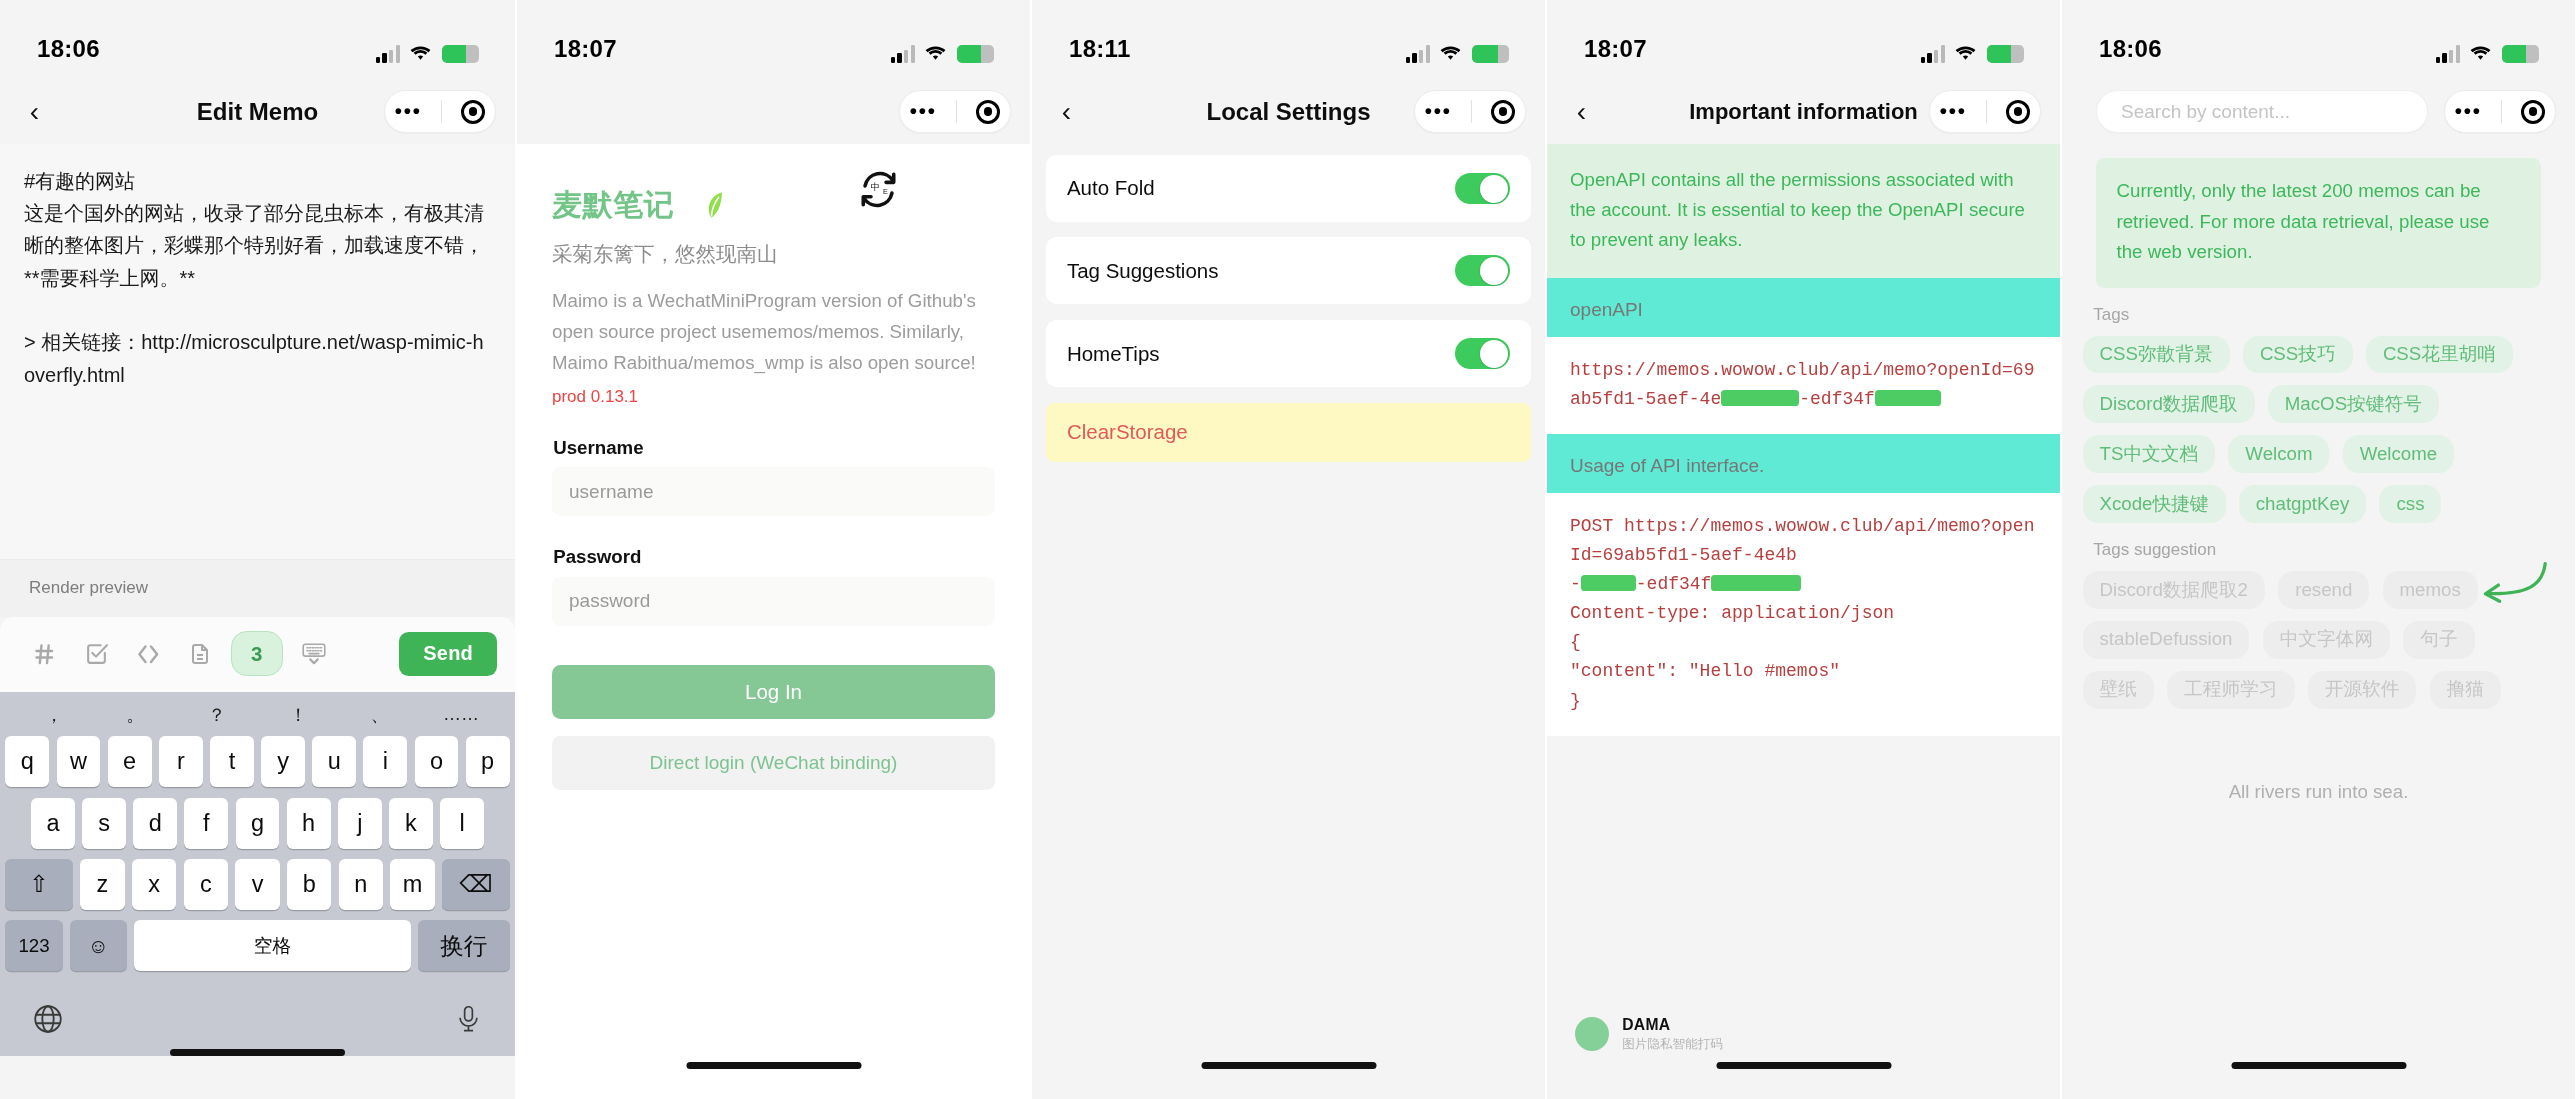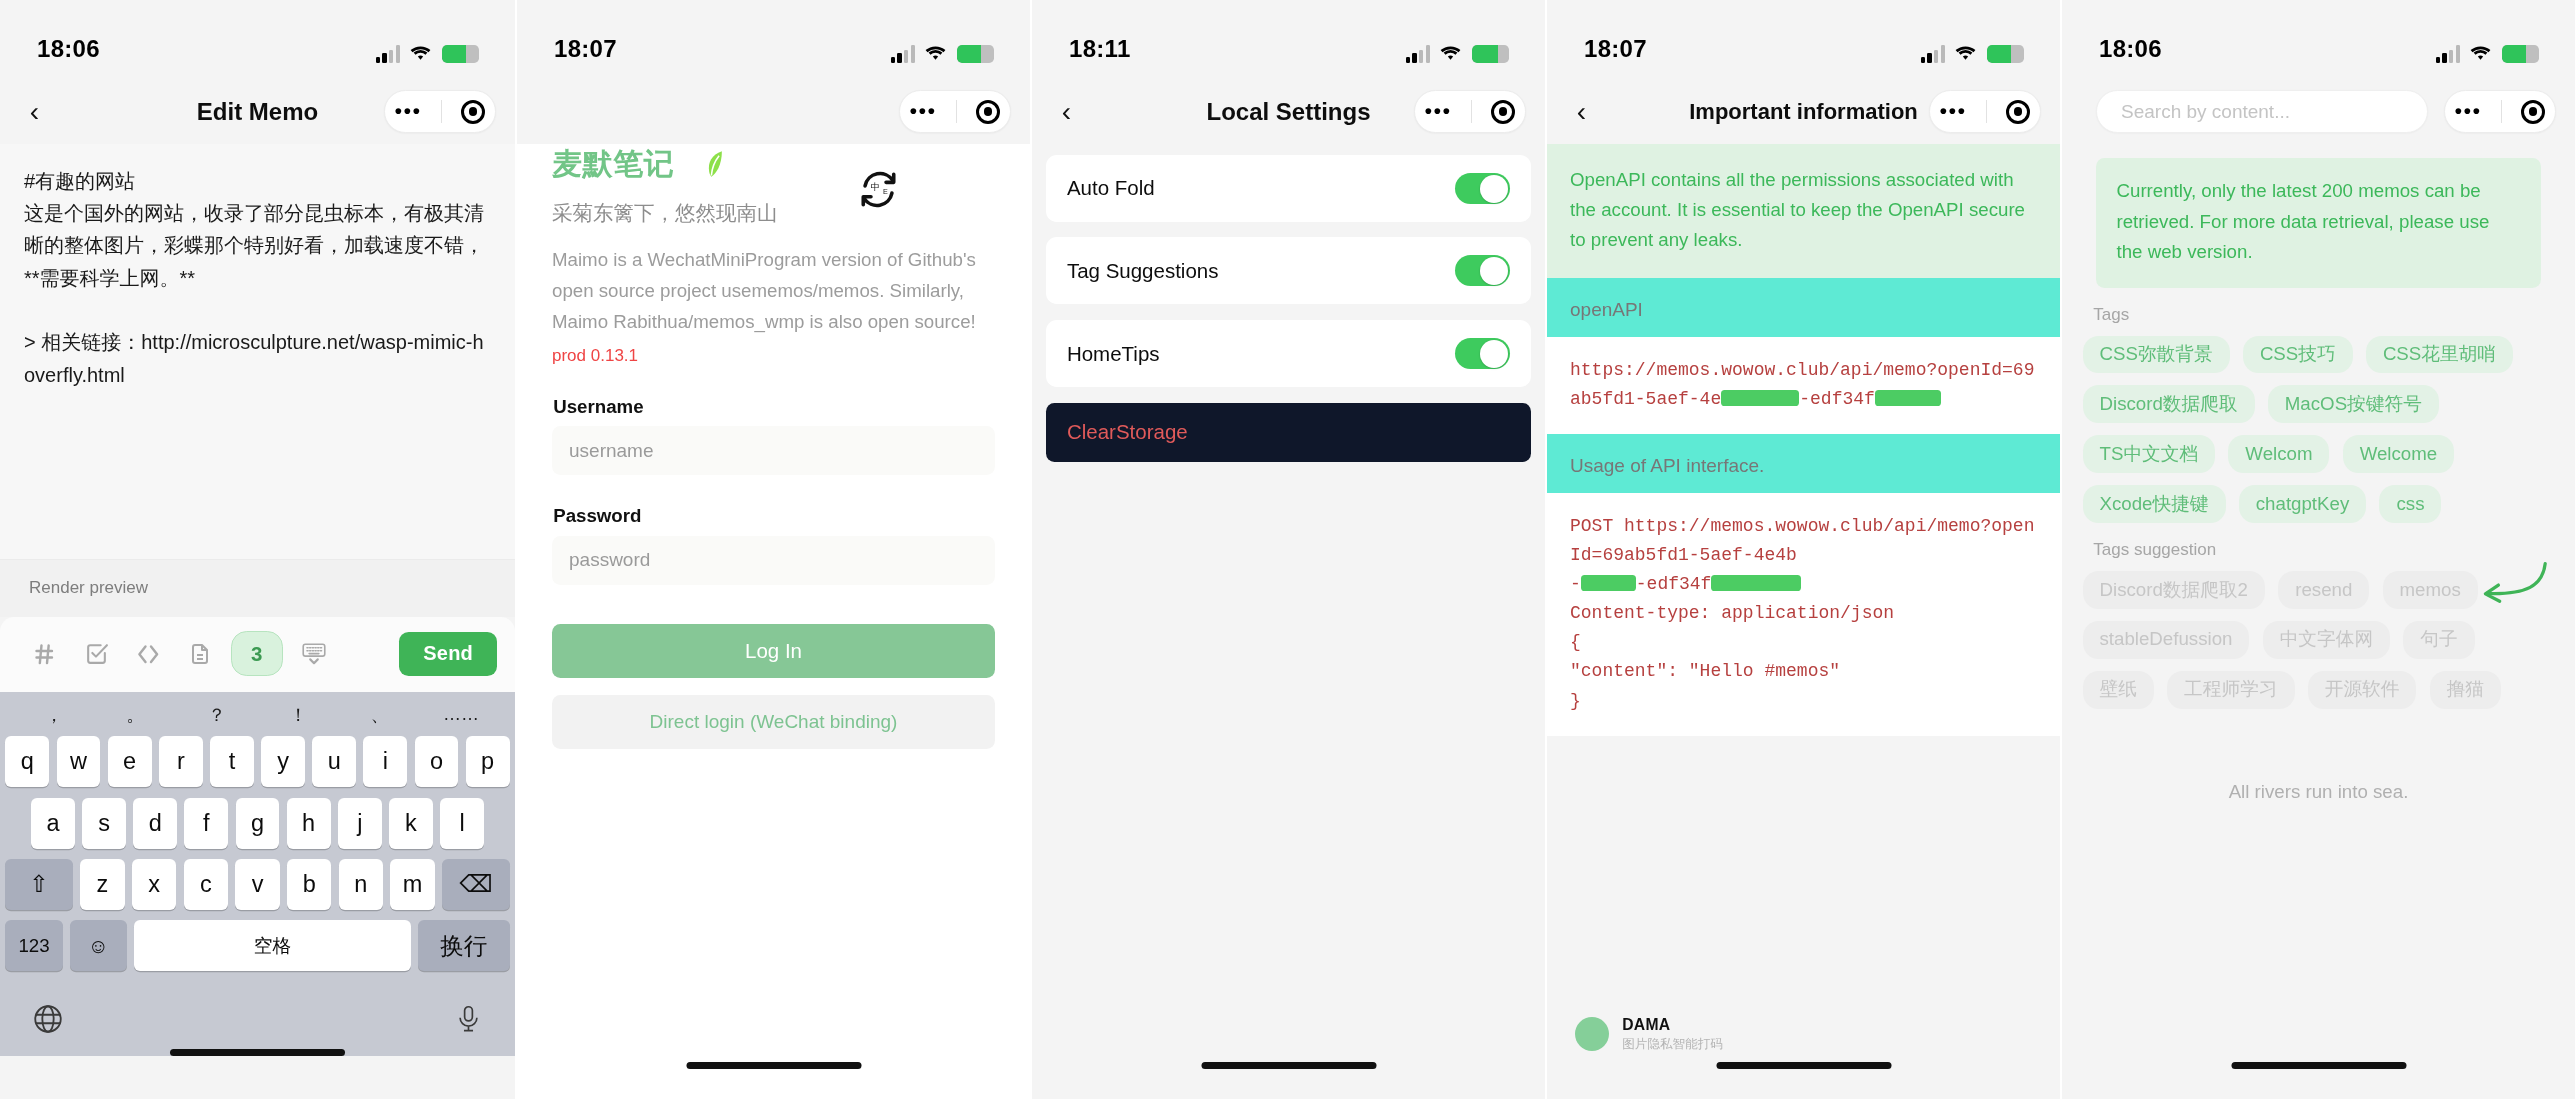--- a/index.html
+++ b/index.html
@@ -110,21 +110,21 @@
   .key.gray { background:#a9aebc; }
   .kb-row.r2 { padding: 0 31px 10.2px 31px; }
   .kb-row.r3 { padding: 0 5.4px 10.2px 5.4px; }
   .kb-row.r4 { padding: 0 5.4px 6px 5.4px; }
   .key.num { flex:.95; font-size:18.7px; }
   .key.emoji { flex:.95; font-size:20.5px; }
   .kb-foot { display:flex; justify-content:space-between; align-items:center; padding: 18px 31px 0 31px; height:66px; }
   .home-ind { width:175px;height:6.6px;border-radius:4.8px;background:#111; margin: 6px auto 0 auto; }
   
   .login-wrap { padding: 0 35px; }
-  .brand { display:flex; align-items:center; gap:28px; }
+  .brand { display:flex; align-items:center; gap:28px; margin-top: 41px; }
   .brand-title { font-size:30px; font-weight:700; color:#72c587; letter-spacing:0.6px;}
   .tagline { font-size:20.5px; color:#8d8d8d; margin-top:14.4px; }
   .desc { font-size:18.7px; color:#9c9c9c; line-height:1.66; margin-top:17px; }
   .prod { font-size:17px; color:#ef4444; margin-top:8.4px;}
   .field-label { font-size:18.7px; color:#111; font-weight:600; margin: 30px 0 8.4px 1.2px;}
   .field-box {
     background:#fafaf8; border-radius:8.4px; height:49px; display:flex; align-items:center;
     padding: 0 17px; font-size:19px; color:#9a9a9a;
   }
   .login-btn {
@@ -142,21 +142,21 @@
   
   .settings-list { padding: 10.8px 14.4px 0 14.4px; }
   .setting-row {
     background:#fff; border-radius:10.8px; height:67px; margin-bottom:15.7px;
     display:flex;align-items:center; padding: 0 20.5px; justify-content:space-between;
   }
   .setting-label { font-size:20.5px; color:#0d0d0d; }
   .toggle { width:55px;height:31px;border-radius:15.7px;background:#3ecb5e; position:relative;}
   .toggle i { position:absolute; right:1.8px; top:1.8px; width:28px;height:28px;border-radius:50%;background:#fff; box-shadow:0 0.6px 1.8px rgba(0,0,0,.25);}
   .danger-row {
-    background:#0f172a; border-radius:8.4px; height:59px; display:flex;align-items:center;
+    background:#fef9c3; border-radius:8.4px; height:59px; display:flex;align-items:center;
     padding: 0 20.5px; color:#e05a5a; font-size:20.5px;
   }
   
   .notice-green {
     background:#dff2e2; color:#3cb85a; font-size:18.7px; line-height:1.62;
     padding: 20.5px 23px 23px 23px;
   }
   .sec-label { font-size:19px; color:#777; padding: 20.5px 23px 15.7px 23px; background:#5eead4; }
   .codeblock {
     background:#fff; padding: 19px 23px 20.5px 23px;

